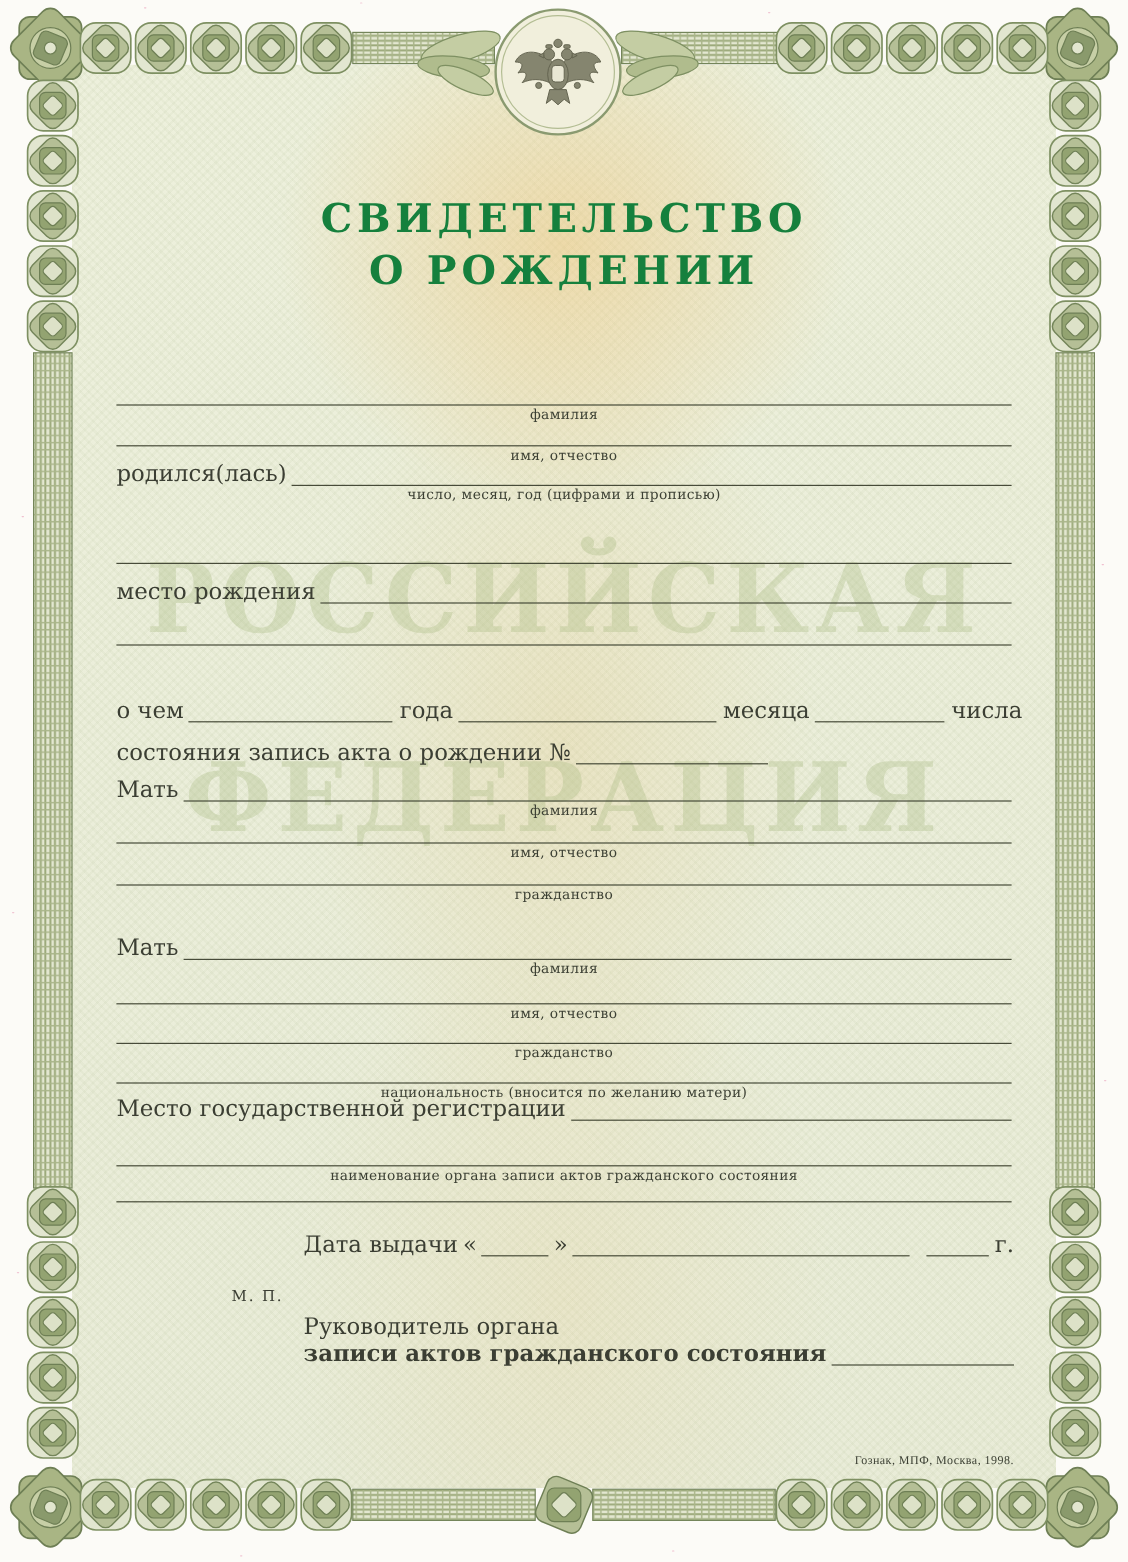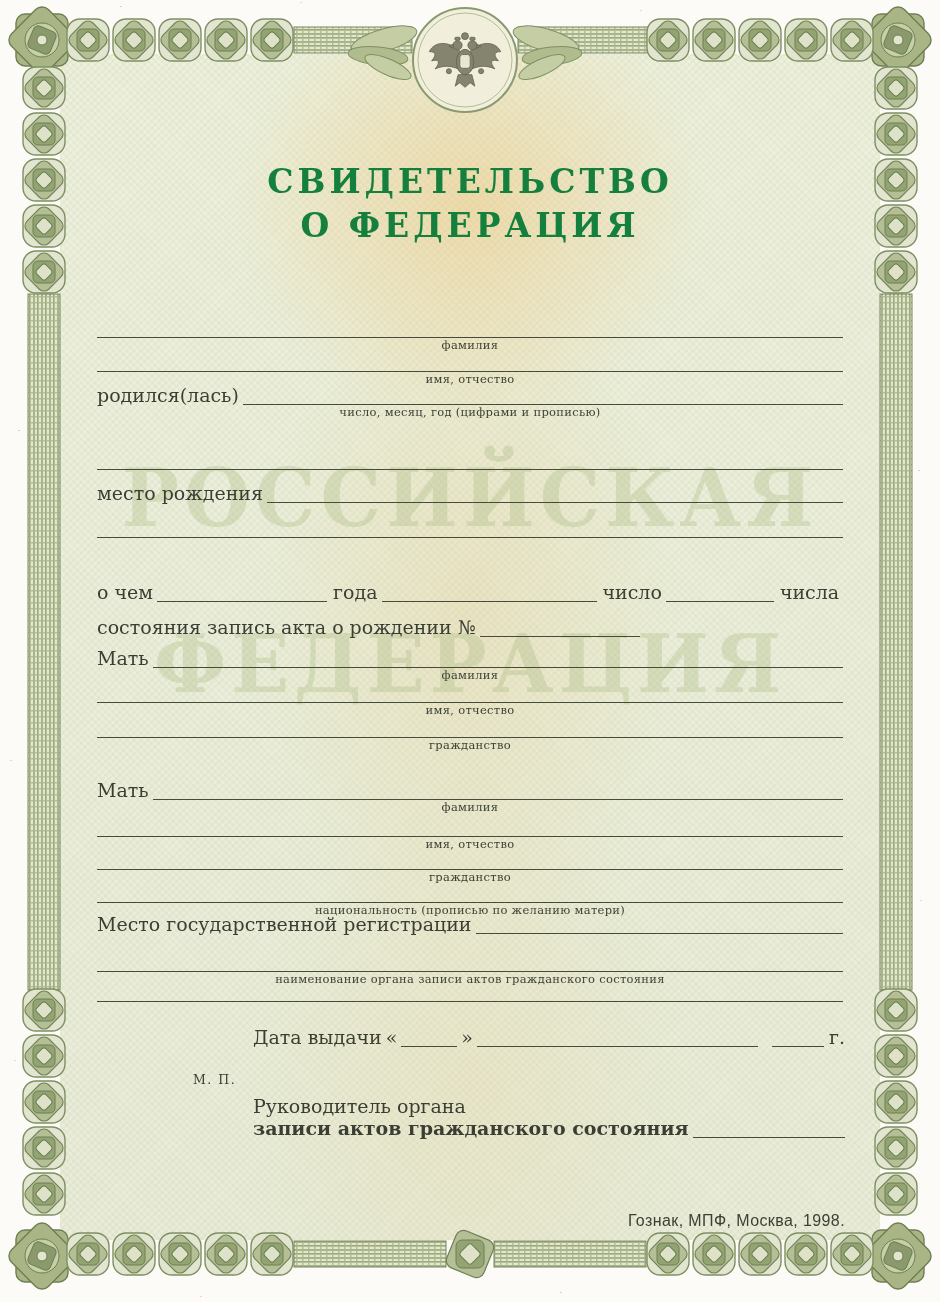--- a/index.html
+++ b/index.html
@@ -36,22 +36,22 @@
   .frow{position:absolute;left:97px;right:97px;}
   .lineflex{display:flex;align-items:flex-end;height:22px;}
   .lineflex .lbl{white-space:nowrap;font-size:19px;line-height:20px;padding-right:4px;}
   .fl{flex:1 1 auto;border-bottom:1.4px solid #474b39;height:100%;}
   .fl.w170{flex:0 0 170px;} .fl.w210{flex:0 0 215px;} .fl.w108{flex:0 0 108px;}
   .fl.w160{flex:0 0 160px;} .fl.w56{flex:0 0 56px;} .fl.w52{flex:0 0 52px;}
   .spacer{flex:0 0 14px;height:100%;}
   .nofill{flex:1 1 auto;height:100%;}
   .cap{margin-top:1px;text-align:center;font-size:11.5px;line-height:12px;letter-spacing:.3px;color:#3c4034;}
   .seal{position:absolute;left:193px;top:1072px;font-size:12.5px;letter-spacing:1.5px;}
-  .footer{position:absolute;right:95px;top:1212px;font-family:Liberation Sans, sans-serif;
-    font-size:16px;letter-spacing:.4px;color:#3c4034;text-align:center;}
+  .footer{position:absolute;right:95px;top:1212px;font-family:Liberation Serif, serif;
+    font-size:10px;letter-spacing:.4px;color:#3c4034;text-align:center;}
 </style>
 </head>
 <body>
 
 <div class="page">
   <div class="flecks"></div>
   <div class="inner-bg"></div>
 
   <svg class="frame" width="940" height="1302" viewBox="0 0 940 1302">
     <defs>
@@ -187,21 +187,21 @@
     </g>
   </svg>
 
   <div class="watermark">
     <div>РОССИЙСКАЯ</div>
     <div>ФЕДЕРАЦИЯ</div>
   </div>
 
   <div class="title">
     <div>СВИДЕТЕЛЬСТВО</div>
-    <div>О ФЕДЕРАЦИЯ</div>
+    <div>О РОЖДЕНИИ</div>
   </div>
 
   <div class="frow" style="top:316px">
     <div class="lineflex">
         <span class="fl"></span>
       </div>
     <div class="cap">фамилия</div>
   </div>
 
   <div class="frow" style="top:350px">
@@ -237,21 +237,21 @@
         <span class="fl"></span>
       </div>
   </div>
 
   <div class="frow" style="top:580px">
     <div class="lineflex">
       <span class="lbl">о чем</span>
       <span class="fl w170"></span>
       <span class="lbl" style="padding-left:6px">года</span>
       <span class="fl w210"></span>
-      <span class="lbl" style="padding-left:6px">число</span>
+      <span class="lbl" style="padding-left:6px">месяца</span>
       <span class="fl w108"></span>
       <span class="lbl" style="padding-left:6px;padding-right:0">числа</span>
     </div>
   </div>
 
   <div class="frow" style="top:615px">
     <div class="lineflex">
       <span class="lbl">состояния запись акта о рождении №</span>
       <span class="fl w160"></span>
       <span class="nofill"></span>
@@ -294,21 +294,21 @@
   <div class="frow" style="top:848px">
     <div class="lineflex">
         <span class="fl"></span>
       </div>
     <div class="cap">гражданство</div>
   </div>
   <div class="frow" style="top:881px">
     <div class="lineflex">
         <span class="fl"></span>
       </div>
-    <div class="cap">национальность (прописью по желанию матери)</div>
+    <div class="cap">национальность (вносится по желанию матери)</div>
   </div>
 
   <div class="frow" style="top:912px">
     <div class="lineflex">
       <span class="lbl">Место государственной регистрации</span>
       <span class="fl"></span>
     </div>
   </div>
   <div class="frow" style="top:950px">
     <div class="lineflex">

